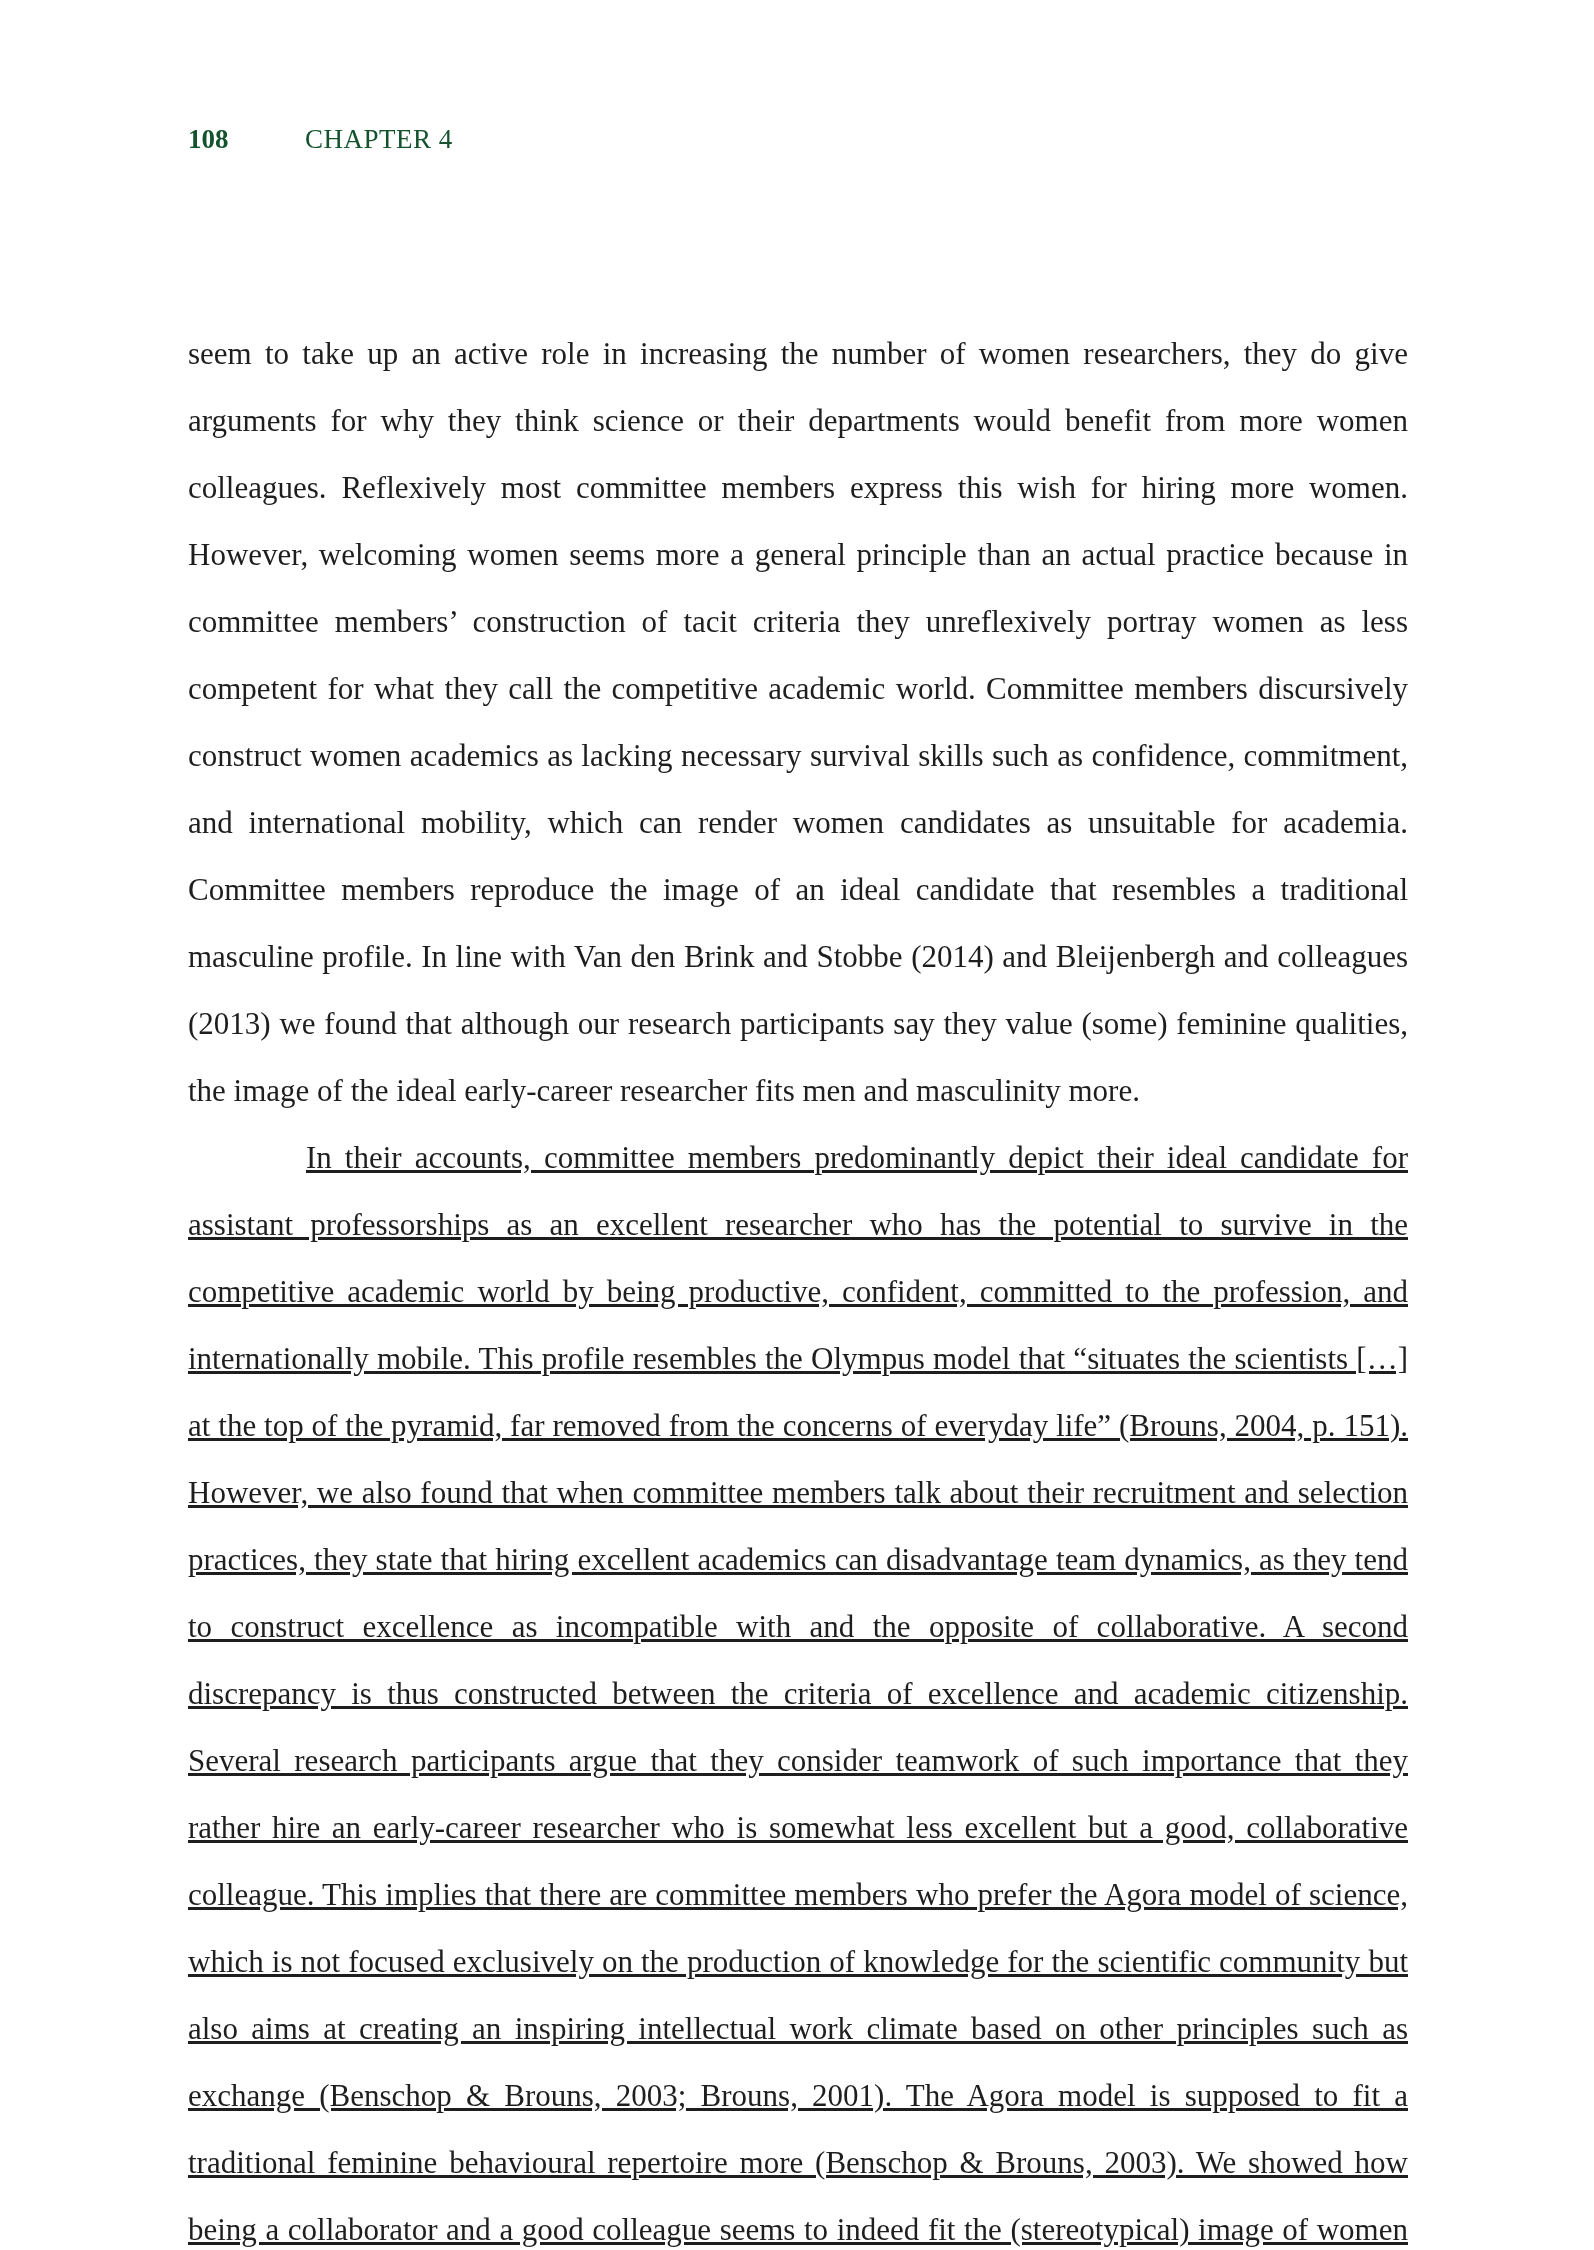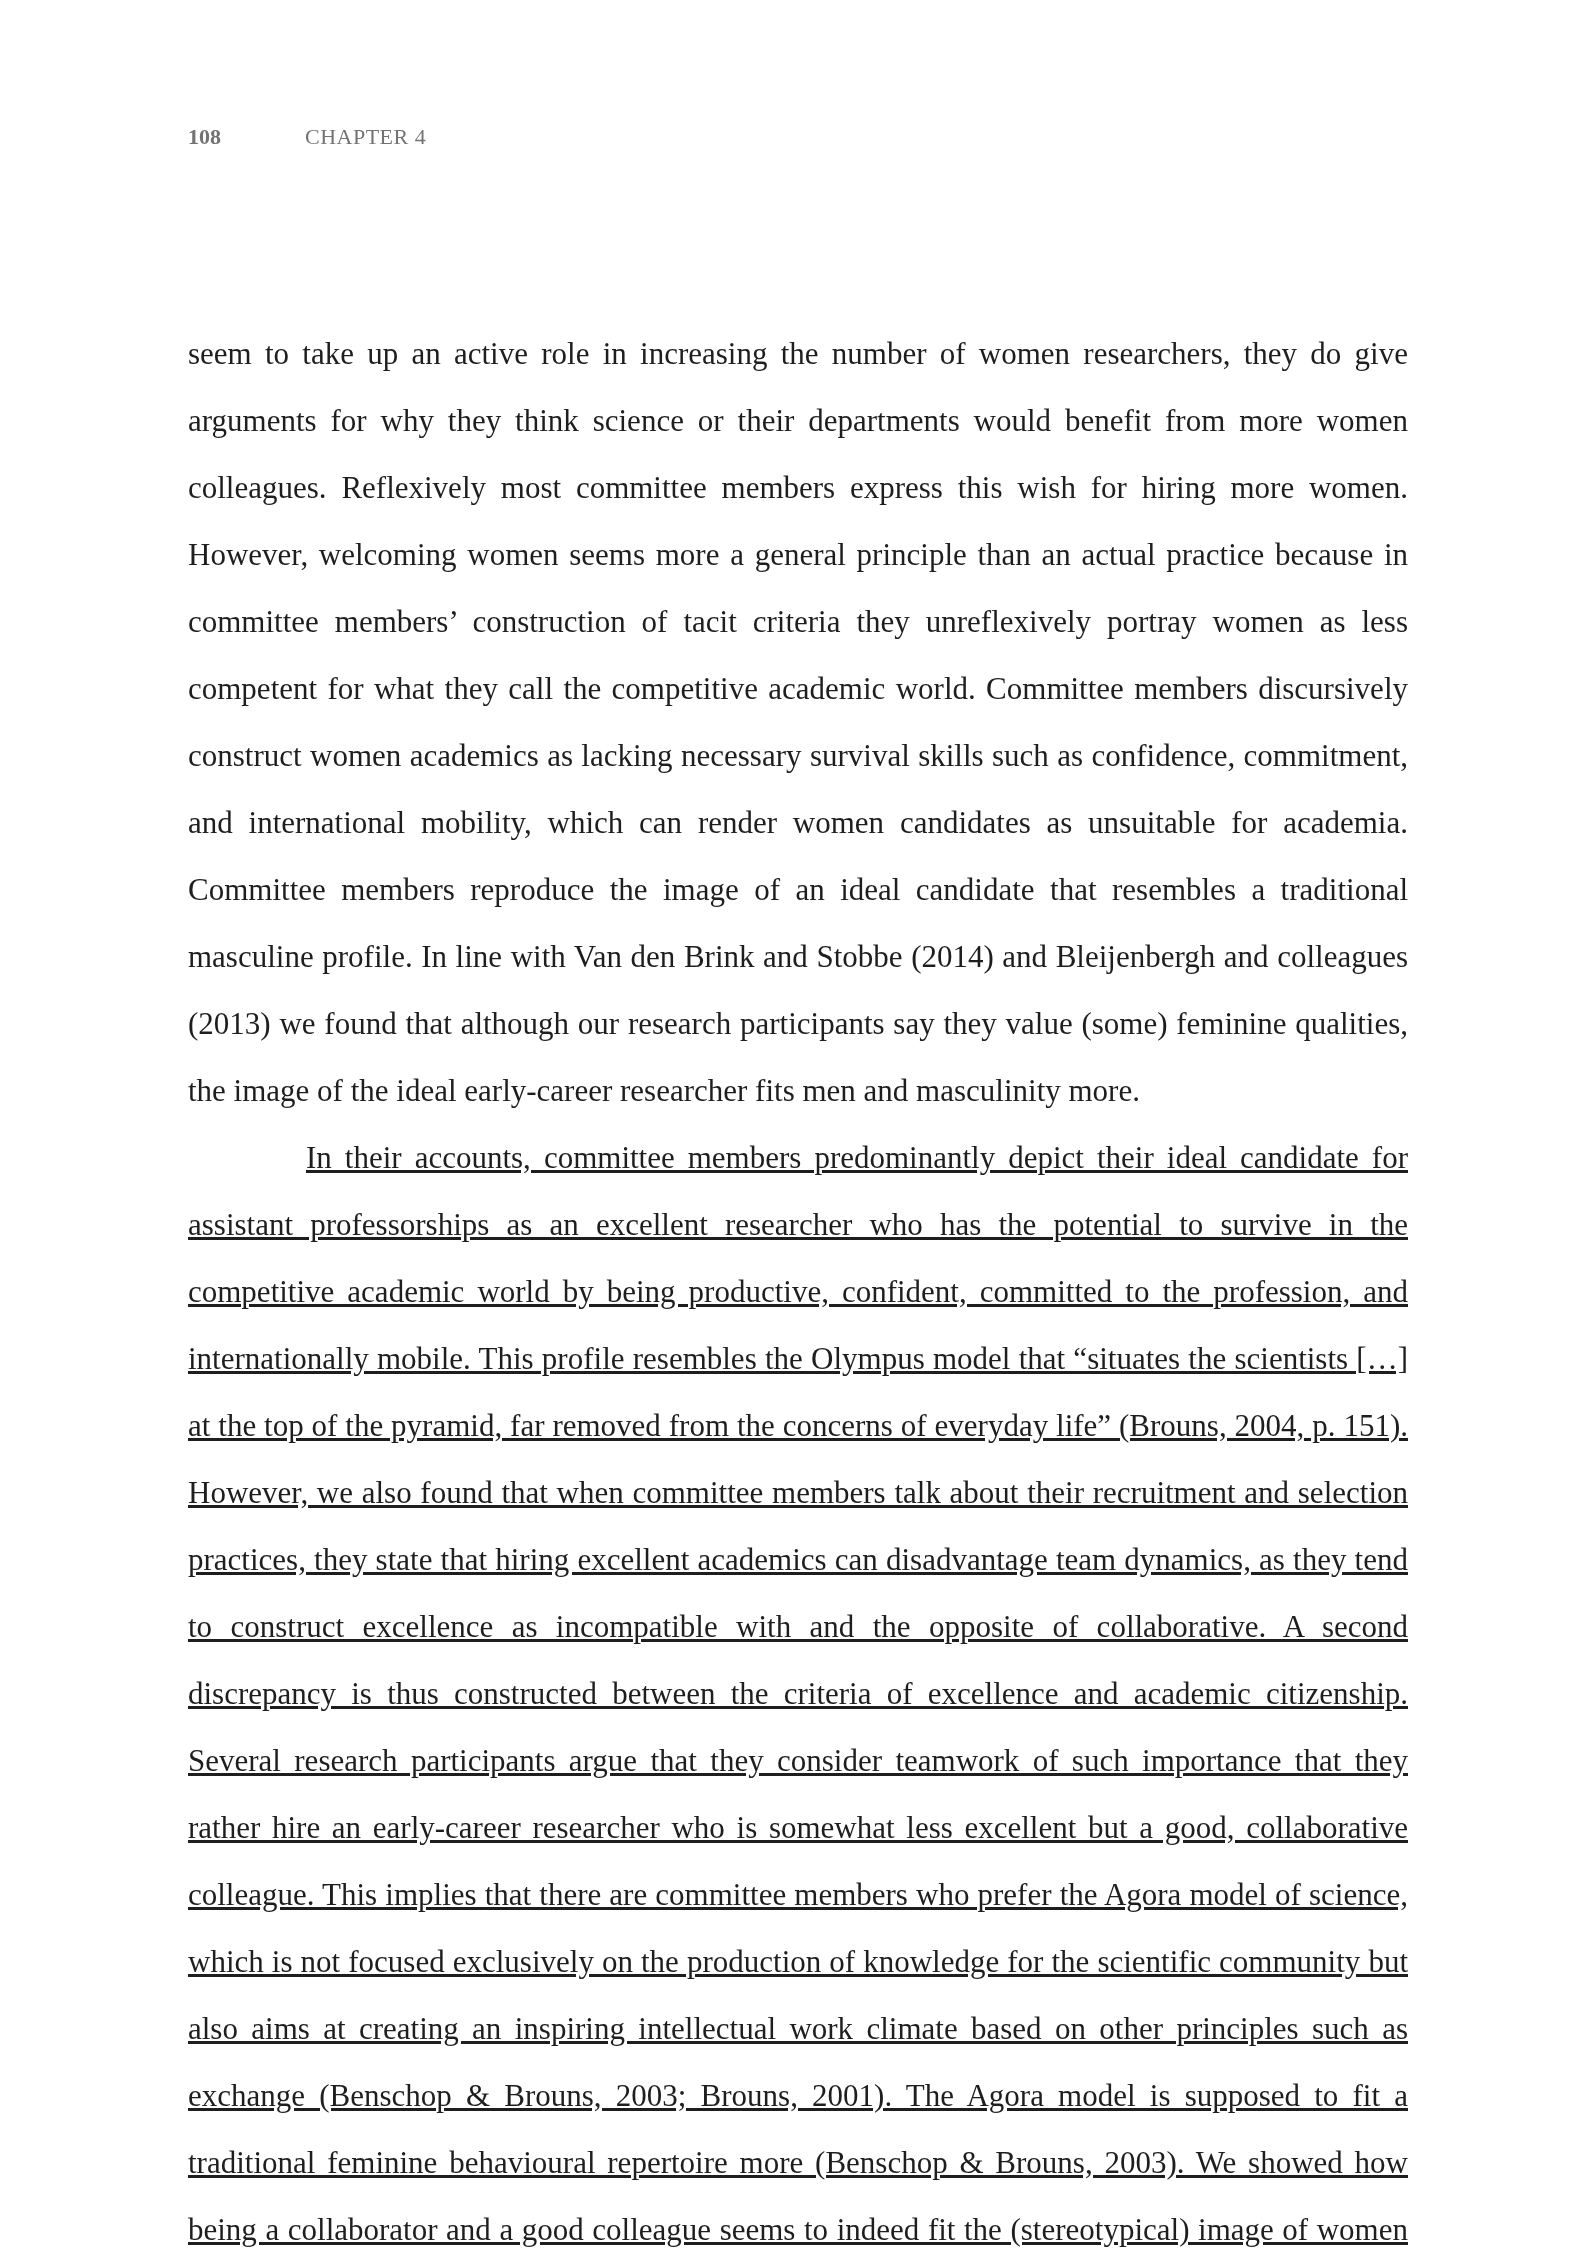--- a/index.html
+++ b/index.html
@@ -1,20 +1,20 @@
 <!DOCTYPE html>
 <html><head>
 <meta charset="utf-8">
 <style>
   html, body { margin: 0; padding: 0; background: #ffffff; }
   body { width: 1594px; height: 2250px; position: relative; overflow: hidden; }
   .running-head {
     position: absolute; top: 124px; left: 188px;
     font-family: "Liberation Serif", "DejaVu Serif", serif;
-    font-size: 22px; color: #737373; white-space: nowrap;
+    font-size: 27px; color: #14532d; white-space: nowrap;
   }
   .running-head .page-num { font-weight: bold; display: inline-block; width: 117px; }
   .running-head .chapter { letter-spacing: 0.5px; }
   .body-text {
     position: absolute; top: 320px; left: 188px; width: 1220px;
     font-family: "Liberation Serif", "DejaVu Serif", serif;
     font-size: 31px; line-height: 67px; color: #1e1e1e;
     text-align: justify; hyphens: manual;
   }
   .body-text p { margin: 0; }

